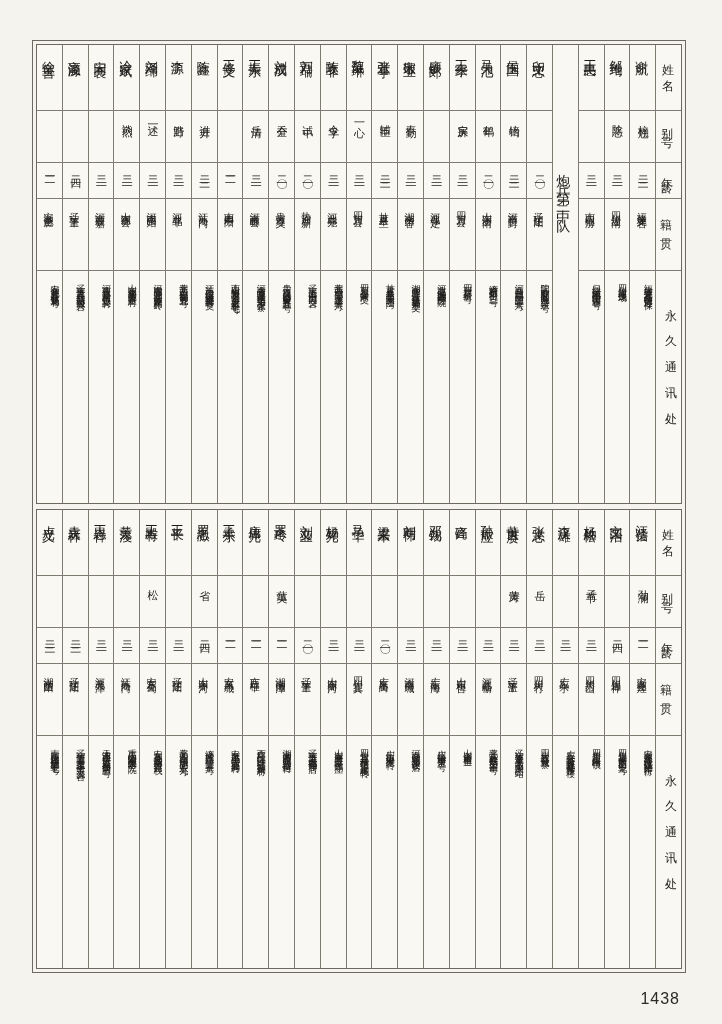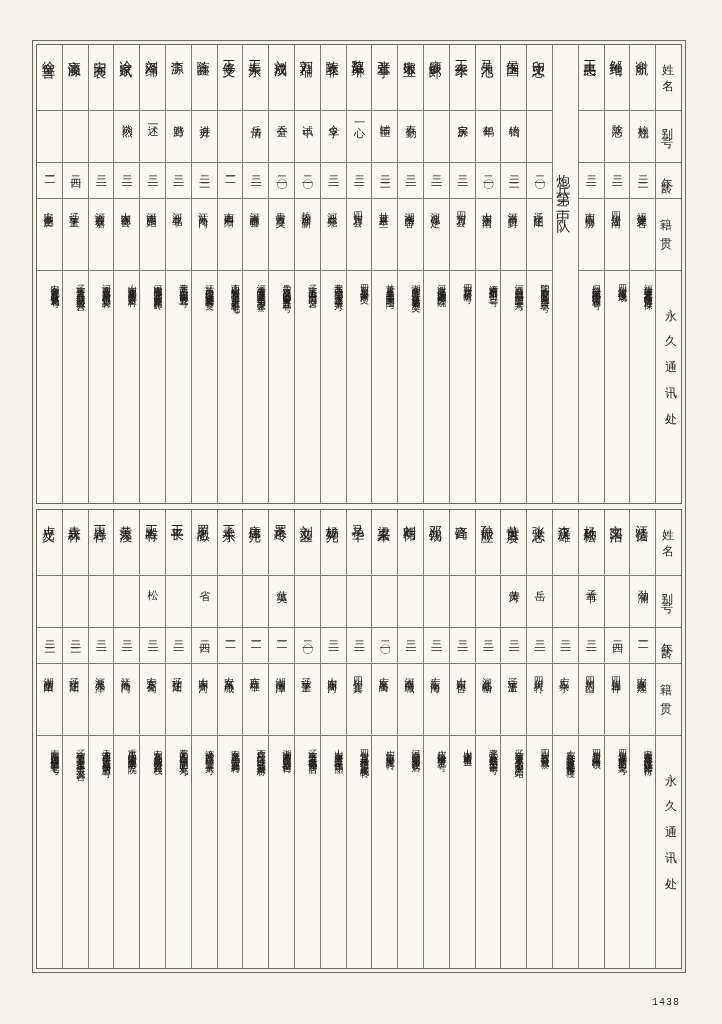--- a/index.html
+++ b/index.html
@@ -53,22 +53,22 @@
   .labels .cell.address { letter-spacing:26px; padding-top:28px; line-height:normal; font-size:12px; }
   
   .col.divider { border-left:1px solid #807b70; }
   .divider-text {
     writing-mode:vertical-rl; text-orientation:upright;
     font-size:14px; letter-spacing:9px;
     padding:118px 5px 0 0;
   }
   .pageno {
     position:absolute; right:42px; bottom:16px;
-    font-family:Liberation Mono, monospace;
-    font-size:10px; letter-spacing:1px; color:#2c2b28;
+    font-family:Liberation Sans, sans-serif;
+    font-size:16px; letter-spacing:1px; color:#2c2b28;
   }
 </style>
 </head>
 <body>
 
 <div class="page">
   <div class="frame">
     <div class="rtable" id="table-top">
         <div class="col labels">
           <div class="cell name">姓名</div>

